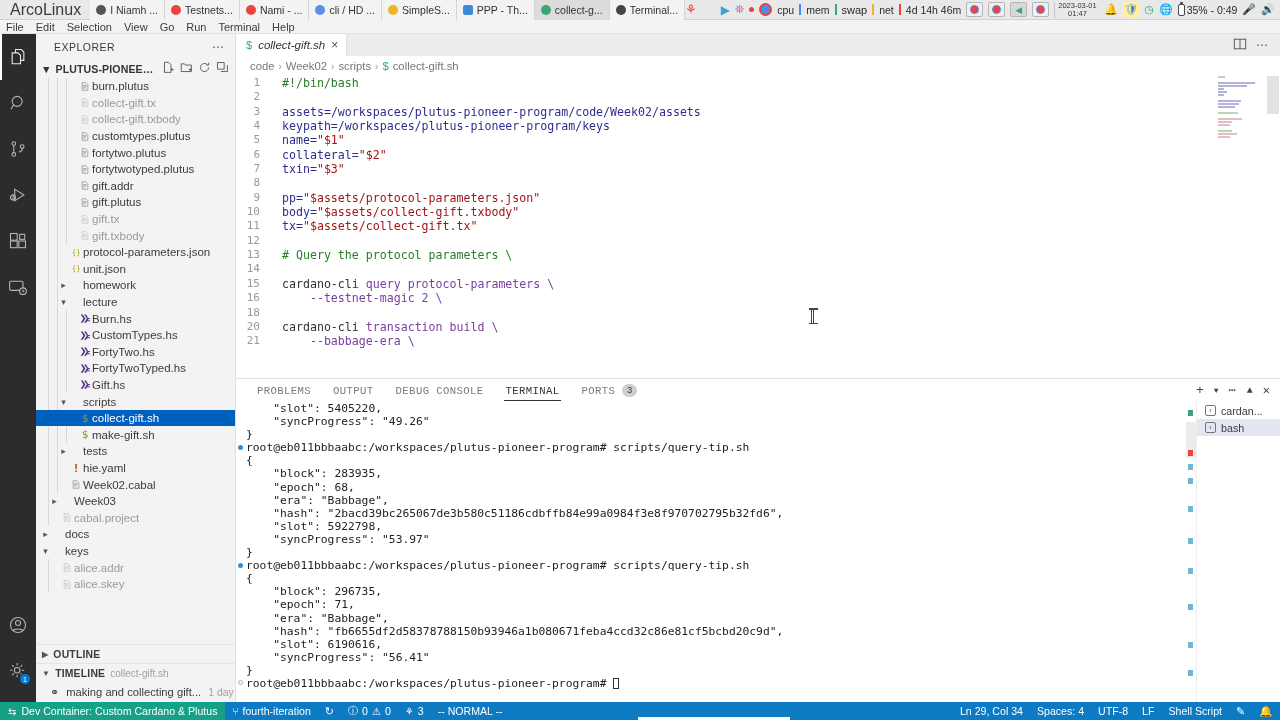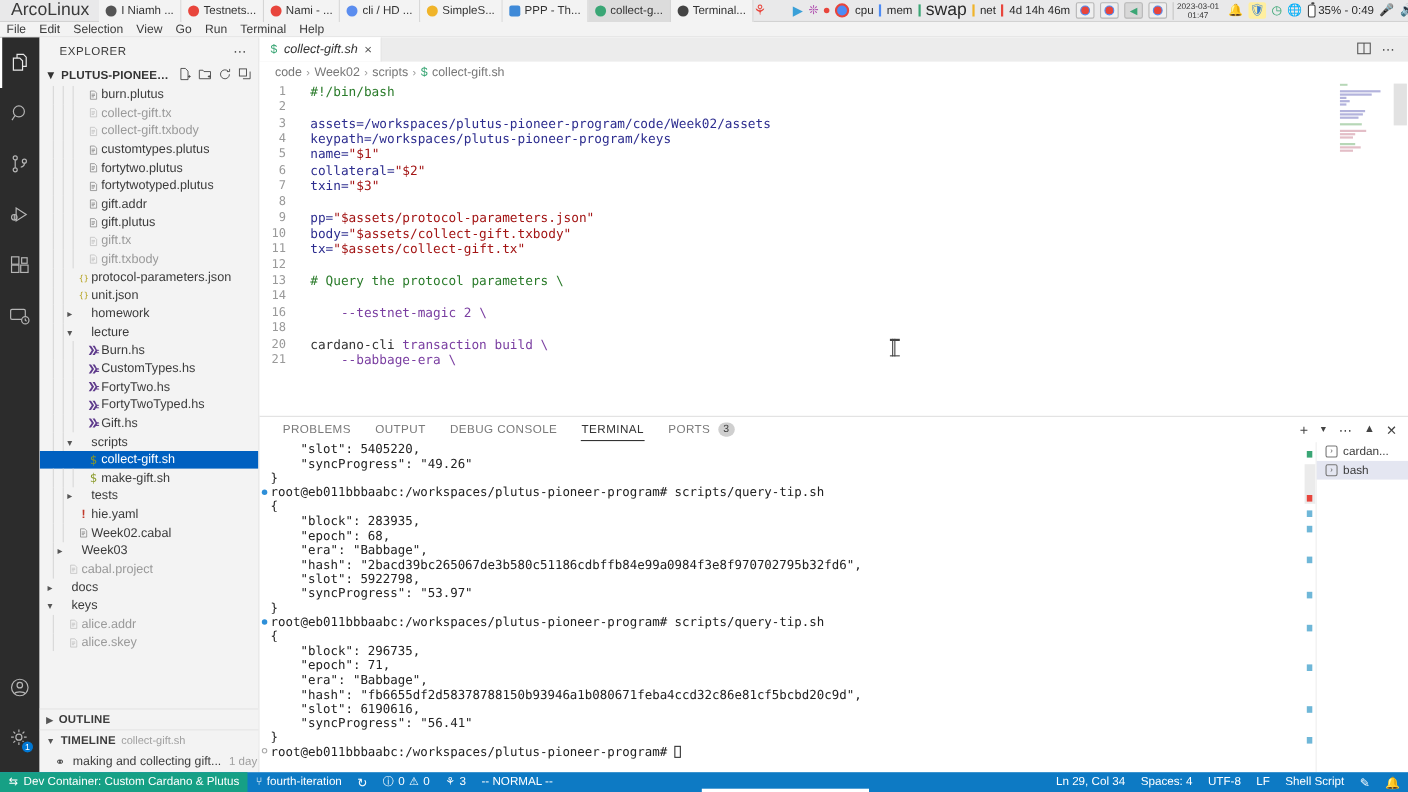--- a/index.html
+++ b/index.html
@@ -143,21 +143,21 @@
     background:#fff; overflow:hidden;
   }
   .mm-line{ height:2.4px; margin-bottom:0.6px; }
   #editor-scroll{
     position:absolute; right:0; top:42px; width:14px; bottom:0; background:#fff;
   }
   #editor-scroll .thumb{ position:absolute; top:0; left:1px; width:12px; height:38px; background:#e2e2e2;}
 
   
   #panel{ position:absolute; left:236px; top:378px; right:0; bottom:18px; background:#fff; border-top:1px solid #e0e0e0;}
-  #panel-head{ height:23px; display:flex; align-items:center; padding-left:10px; gap:0; position:relative;}
+  #panel-head{ height:23px; display:flex; align-items:center; padding-left:10px; gap:0; position:relative;font-family:Liberation Mono, monospace;}
   .ptab{
     font-size:10.6px; letter-spacing:.4px; color:#7a7a7a; padding:0 11px;
     height:23px; display:flex; align-items:center; position:relative; white-space:nowrap;
   }
   .ptab.active{ color:#333; }
   .ptab.active:after{ content:""; position:absolute; left:10px; right:10px; bottom:1px; height:1px; background:#333;}
   .ptab .cnt{
     margin-left:7px; background:#cfcfcf; color:#3b3b3b; border-radius:9px;
     min-width:15px; height:13px; font-size:9.5px; display:flex; align-items:center; justify-content:center; padding:0 4px;
   }
@@ -241,21 +241,21 @@
     <span style="color:#e8453c;font-size:13px;">⚘</span>
     <span style="width:14px"></span>
     <span style="color:#3aa0d8;font-size:12px;">▶</span>
     <span style="color:#b050b0;font-size:11px;">❊</span>
     <span class="sysicon" style="background:#e8453c;width:5px;height:5px;"></span>
     <span class="sysicon" style="background:#4c8bf5;border:2px solid #e8453c;"></span>
     <span class="os-mon" style="font-size:10.5px">cpu</span>
     <span style="width:2px;height:11px;background:#4c8bf5;display:inline-block;"></span>
     <span class="os-mon" style="font-size:10.5px">mem</span>
     <span style="width:2px;height:11px;background:#3aa675;display:inline-block;"></span>
-    <span class="os-mon" style="font-size:16px">swap</span>
+    <span class="os-mon" style="font-size:11px">swap</span>
     <span style="width:2px;height:11px;background:#f0b429;display:inline-block;"></span>
     <span class="os-mon" style="font-size:10.5px">net</span>
     <span style="width:2px;height:11px;background:#e8453c;display:inline-block;"></span>
     <span class="os-mon" style="font-size:10.5px">4d 14h 46m</span>
     <span class="sysbox">
         <span class="sysicon" style="background:#e8453c;width:9px;height:9px;border:1px solid #4c8bf5;"></span>
       </span>
     <span class="sysbox">
         <span class="sysicon" style="background:#e8453c;width:9px;height:9px;border:1px solid #4c8bf5;"></span>
       </span>
@@ -816,20 +816,24 @@
         </div>
         <div class="cline">
           <span class="ln">13</span>
           <span class="ctext"><span class="k-cmt"># Query the protocol parameters \</span></span>
         </div>
         <div class="cline">
           <span class="ln">14</span>
           <span class="ctext"></span>
         </div>
         <div class="cline">
+          <span class="ln">15</span>
+          <span class="ctext"><span class="k-plain">cardano-cli </span><span class="k-cmd">query protocol-parameters \</span></span>
+        </div>
+        <div class="cline">
           <span class="ln">16</span>
           <span class="ctext"><span class="k-cmd">    --testnet-magic </span><span class="k-cmd">2 \</span></span>
         </div>
         <div class="cline">
           <span class="ln">18</span>
           <span class="ctext"></span>
         </div>
         <div class="cline">
           <span class="ln">20</span>
           <span class="ctext"><span class="k-plain">cardano-cli </span><span class="k-cmd">transaction build \</span></span>

